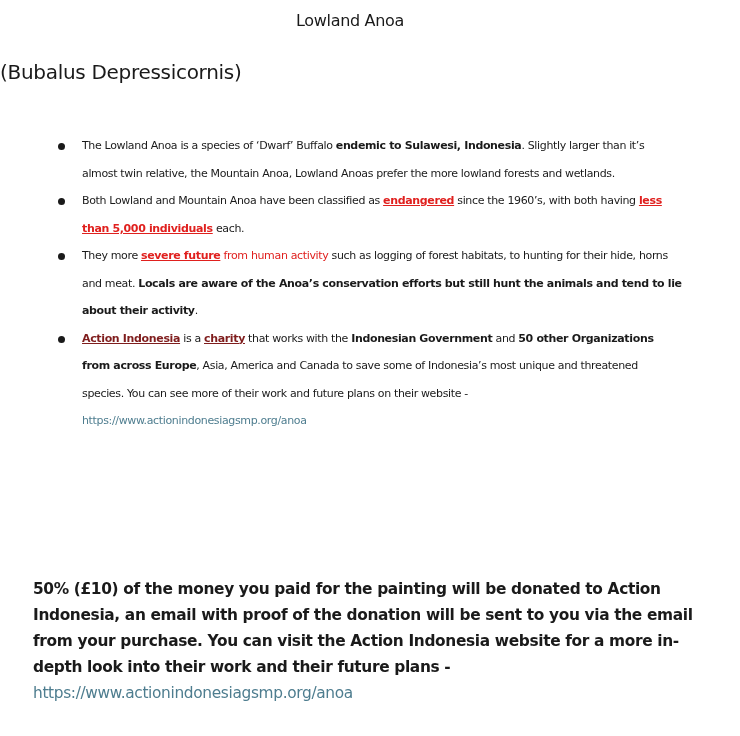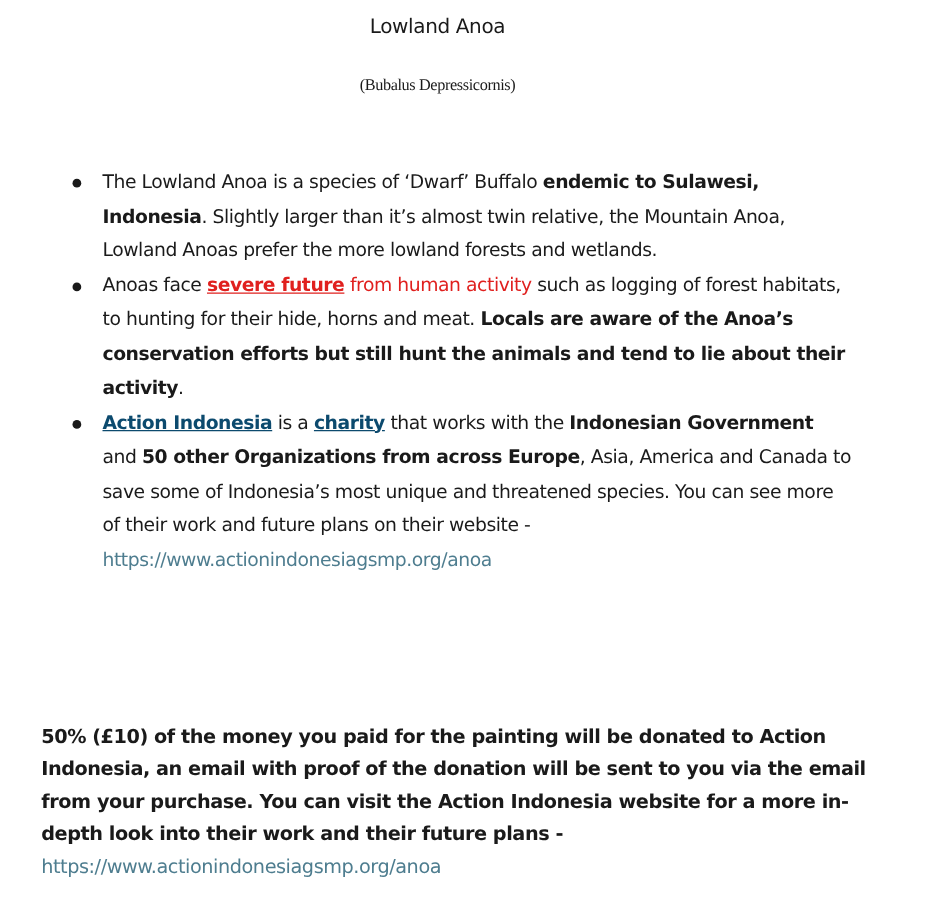--- a/index.html
+++ b/index.html
@@ -22,34 +22,33 @@
       width: 700px;
       text-align: center;
       font-size: 16px;
       letter-spacing: -0.3px;
     }
     .subtitle {
       position: absolute;
       top: 60px;
       left: 0;
       width: 700px;
-      text-align: center;
-      font-size: 13px;
+      text-align: left;
+      font-size: 20px;
       letter-spacing: -0.3px;
-      font-family: Liberation Serif, serif;
     }
     .bullets {
       position: absolute;
       top: 132px;
       left: 82px;
       width: 600px;
       margin: 0;
       padding: 0;
       list-style: none;
-      font-size: 15px;
+      font-size: 11px;
       line-height: 27.5px;
       letter-spacing: -0.35px;
     }
     .bullets li {
       position: relative;
       margin: 0;
       padding: 0;
     }
     .bullets li .dot {
       position: absolute;
@@ -64,21 +63,21 @@
     .red-link {
       color: #e0201e;
       font-weight: bold;
       text-decoration: underline;
       text-decoration-color: #e0201e;
     }
     .red-plain-link {
       color: #e0201e;
     }
     .green-link {
-      color: #0c4a6e;
+      color: #7f1d1d;
       font-weight: bold;
       text-decoration: underline;
     }
     .url-link {
       color: #4e7d8f;
     }
     .donation {
       position: absolute;
       top: 576px;
       left: 33px;
@@ -97,21 +96,25 @@
 <div class="title">Lowland Anoa</div>
 <div class="subtitle">(Bubalus Depressicornis)</div>
 
 <ul class="bullets">
   <li>
     <span class="dot"></span>
     <span>The Lowland Anoa is a species of ‘Dwarf’ Buffalo </span><b>endemic to Sulawesi, Indonesia</b><span>. Slightly larger than it’s almost twin relative, the Mountain Anoa, Lowland Anoas prefer the more lowland forests and wetlands.</span>
   </li>
   <li>
     <span class="dot"></span>
-    <span>Anoas face </span><a class="red-link">severe future</a><span> </span><a class="red-plain-link">from human activity</a><span> such as logging of forest habitats, to hunting for their hide, horns and meat. </span><b>Locals are aware of the Anoa’s conservation efforts but still hunt the animals and tend to lie about their activity</b><span>.</span>
+    <span>Both Lowland and Mountain Anoa have been classified as </span><a class="red-link">endangered</a><span> since the 1960’s, with both having </span><a class="red-link">less than 5,000 individuals</a><span> each.</span>
+  </li>
+  <li>
+    <span class="dot"></span>
+    <span>They more </span><a class="red-link">severe future</a><span> </span><a class="red-plain-link">from human activity</a><span> such as logging of forest habitats, to hunting for their hide, horns and meat. </span><b>Locals are aware of the Anoa’s conservation efforts but still hunt the animals and tend to lie about their activity</b><span>.</span>
   </li>
   <li>
     <span class="dot"></span>
     <a class="green-link">Action Indonesia</a><span> is a </span><a class="green-link">charity</a><span> that works with the </span><b>Indonesian Government</b><span> and </span><b>50 other Organizations from across Europe</b><span>, Asia, America and Canada to save some of Indonesia’s most unique and threatened species. You can see more of their work and future plans on their website - </span><a class="url-link">https://www.actionindonesiagsmp.org/anoa</a>
   </li>
 </ul>
 
 <p class="donation">
   <span>50% (£10) of the money you paid for the painting will be donated to Action Indonesia, an email with proof of the donation will be sent to you via the email from your purchase. You can visit the Action Indonesia website for a more in-depth look into their work and their future plans - </span><br><a class="url-link">https://www.actionindonesiagsmp.org/anoa</a>
 </p>

